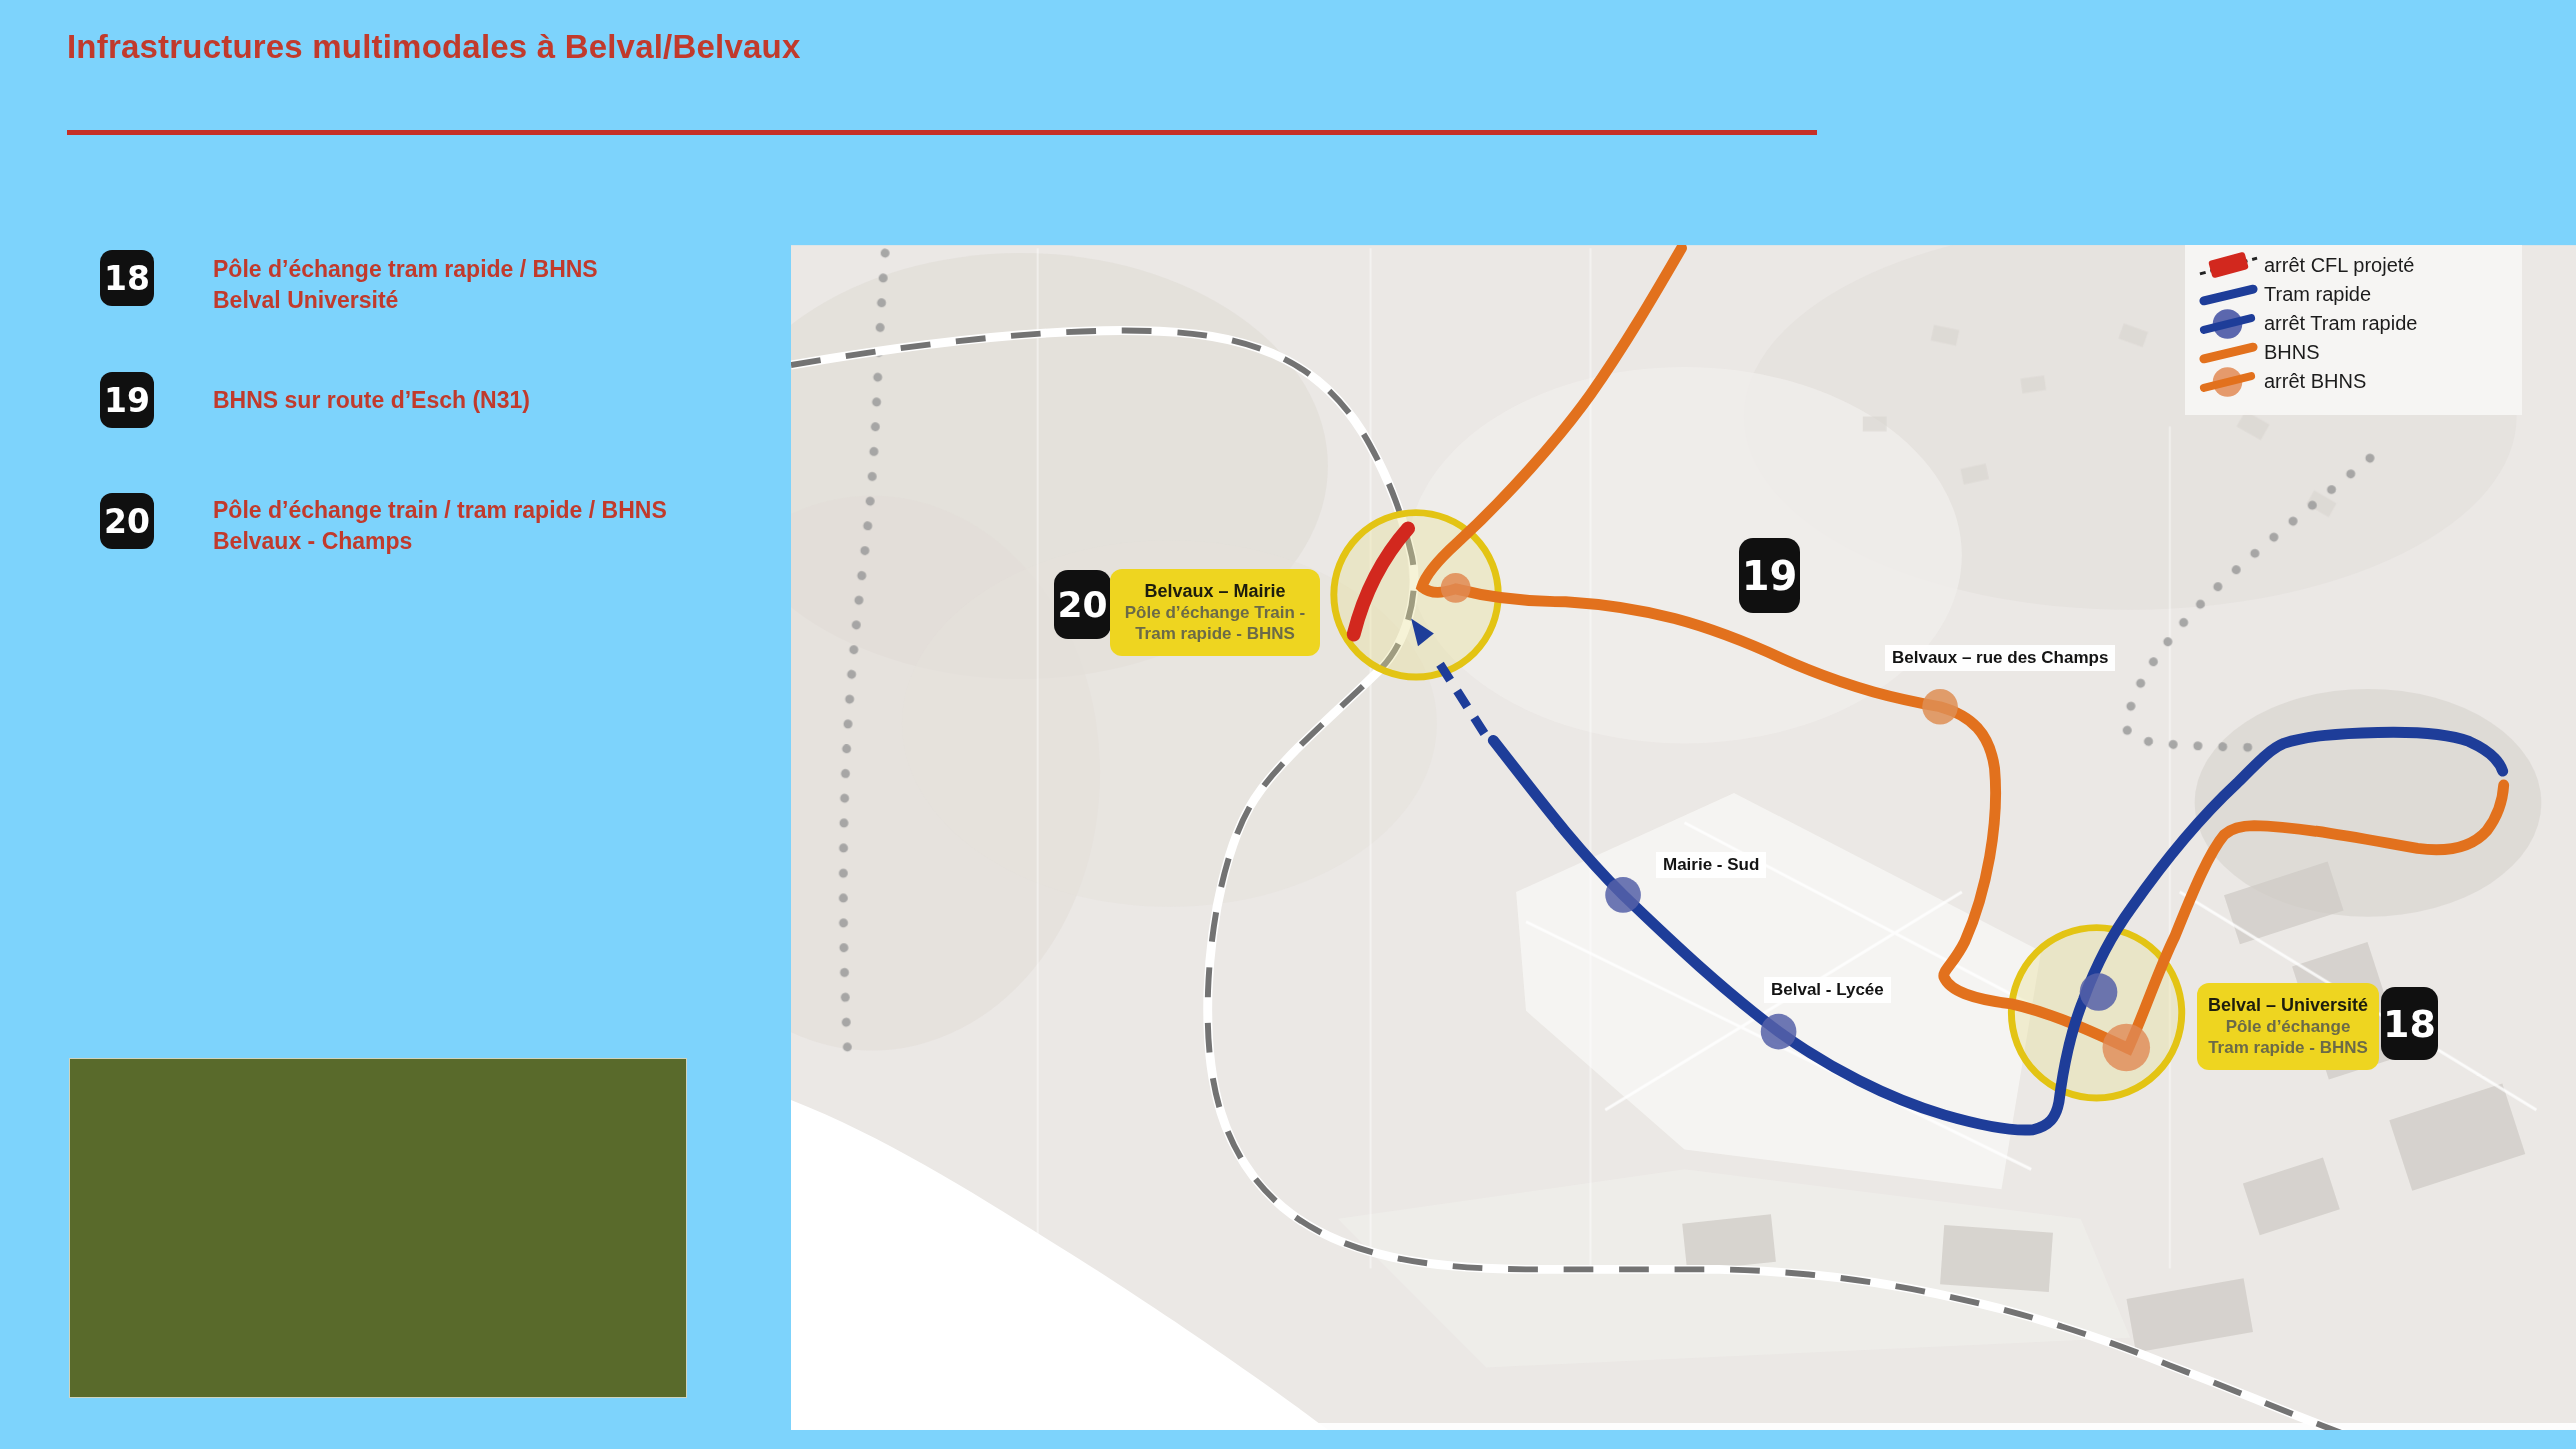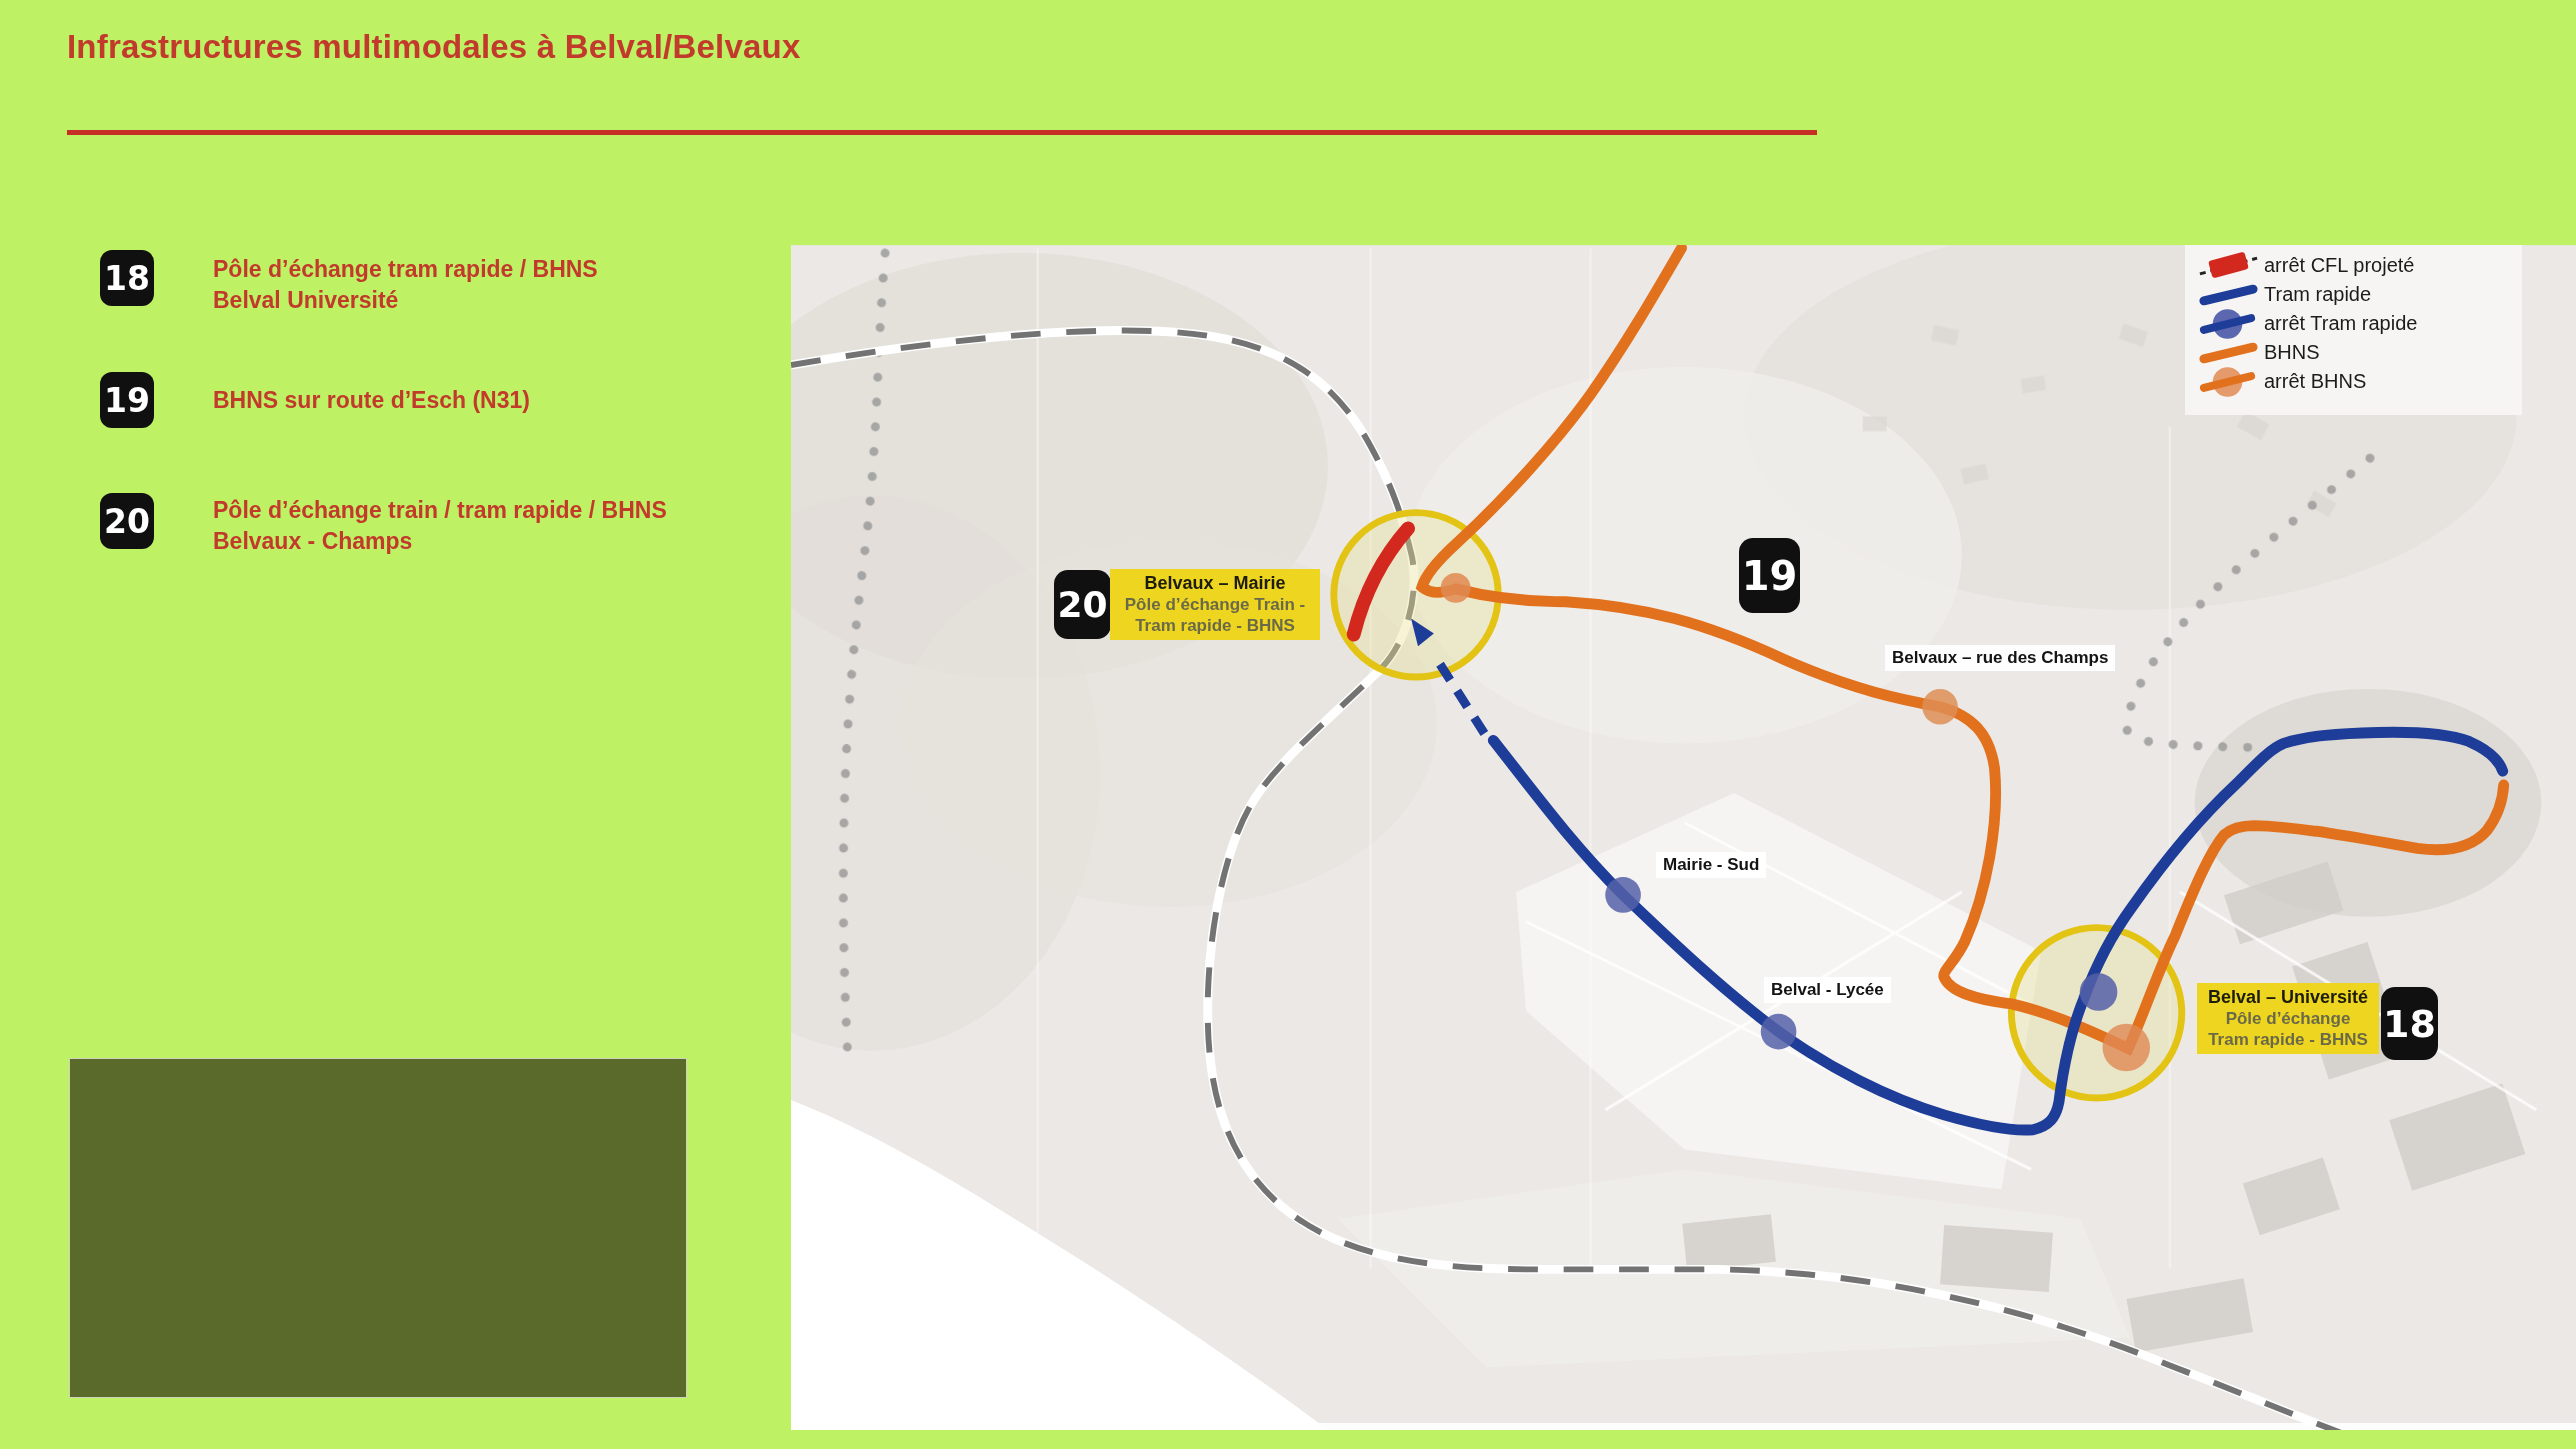--- a/index.html
+++ b/index.html
@@ -1,35 +1,35 @@
 <!DOCTYPE html>
 <html><head>
 <meta charset="utf-8">
 <style>
   html,body{margin:0;padding:0;background:#fff;}
-  .slide{position:relative;width:2576px;height:1449px;background:#bef264;overflow:hidden;
+  .slide{position:relative;width:2576px;height:1449px;background:#7dd3fc;overflow:hidden;
          font-family:"Liberation Sans",sans-serif;}
   
   .title{position:absolute;left:67px;top:28px;font-size:33px;font-weight:700;color:#C13A2C;letter-spacing:0.2px;}
   .rule{position:absolute;left:67px;top:130px;width:1750px;height:5px;background:#C62F26;}
   .logo{position:absolute;left:1860px;top:40px;width:654px;height:149px;}
   .logo-lion{position:absolute;left:0;top:2px;width:117px;height:131px;}
   .logo-divider{position:absolute;left:136px;top:12px;width:3px;height:121px;background:#4d4d4d;}
   .logo-text{position:absolute;left:166px;top:40px;color:#58595B;font-size:21px;letter-spacing:2px;line-height:32px;white-space:nowrap;}
   
   .badge{position:absolute;background:#101010;color:#fff;border-radius:13px;display:flex;align-items:center;justify-content:center;
          font-family:"DejaVu Sans","Liberation Sans",sans-serif;font-weight:700;}
   .sb-badge{width:54px;height:56px;font-size:33px;border-radius:12px;}
   .sb-text{position:absolute;left:213px;color:#C13A2C;font-size:23px;font-weight:700;line-height:31px;}
   .green-panel{position:absolute;left:69px;top:1058px;width:616px;height:338px;background:#596A2B;border:1px solid #cfd3bd;}
   
   .map{position:absolute;left:791px;top:245px;width:1785px;height:1185px;}
   .map-label{position:absolute;background:rgba(255,255,255,.95);color:#141414;font-size:17px;font-weight:700;
              padding:2px 7px;white-space:nowrap;line-height:22px;}
-  .ylabel{position:absolute;background:#EED520;text-align:center;padding:4px 8px;line-height:21px;border-radius:0;}
+  .ylabel{position:absolute;background:#EED520;text-align:center;padding:12px 8px;line-height:21px;border-radius:12px;}
   .ylabel .yt{font-size:18px;font-weight:700;color:#1d1d0e;display:block;}
   .ylabel .ys{font-size:17px;font-weight:600;color:#6B6A48;display:block;}
   .map-badge{border-radius:14px;}
   
   .legend{position:absolute;left:2185px;top:245px;width:337px;height:170px;background:rgba(247,246,243,.95);
           padding:6px 4px 4px 8px;box-sizing:border-box;}
   .legend-row{display:flex;align-items:center;height:29px;}
   .legend-sym{width:71px;flex:0 0 71px;display:flex;align-items:center;justify-content:center;}
   .legend-label{font-size:20px;color:#1c1c1c;white-space:nowrap;}
 </style>

